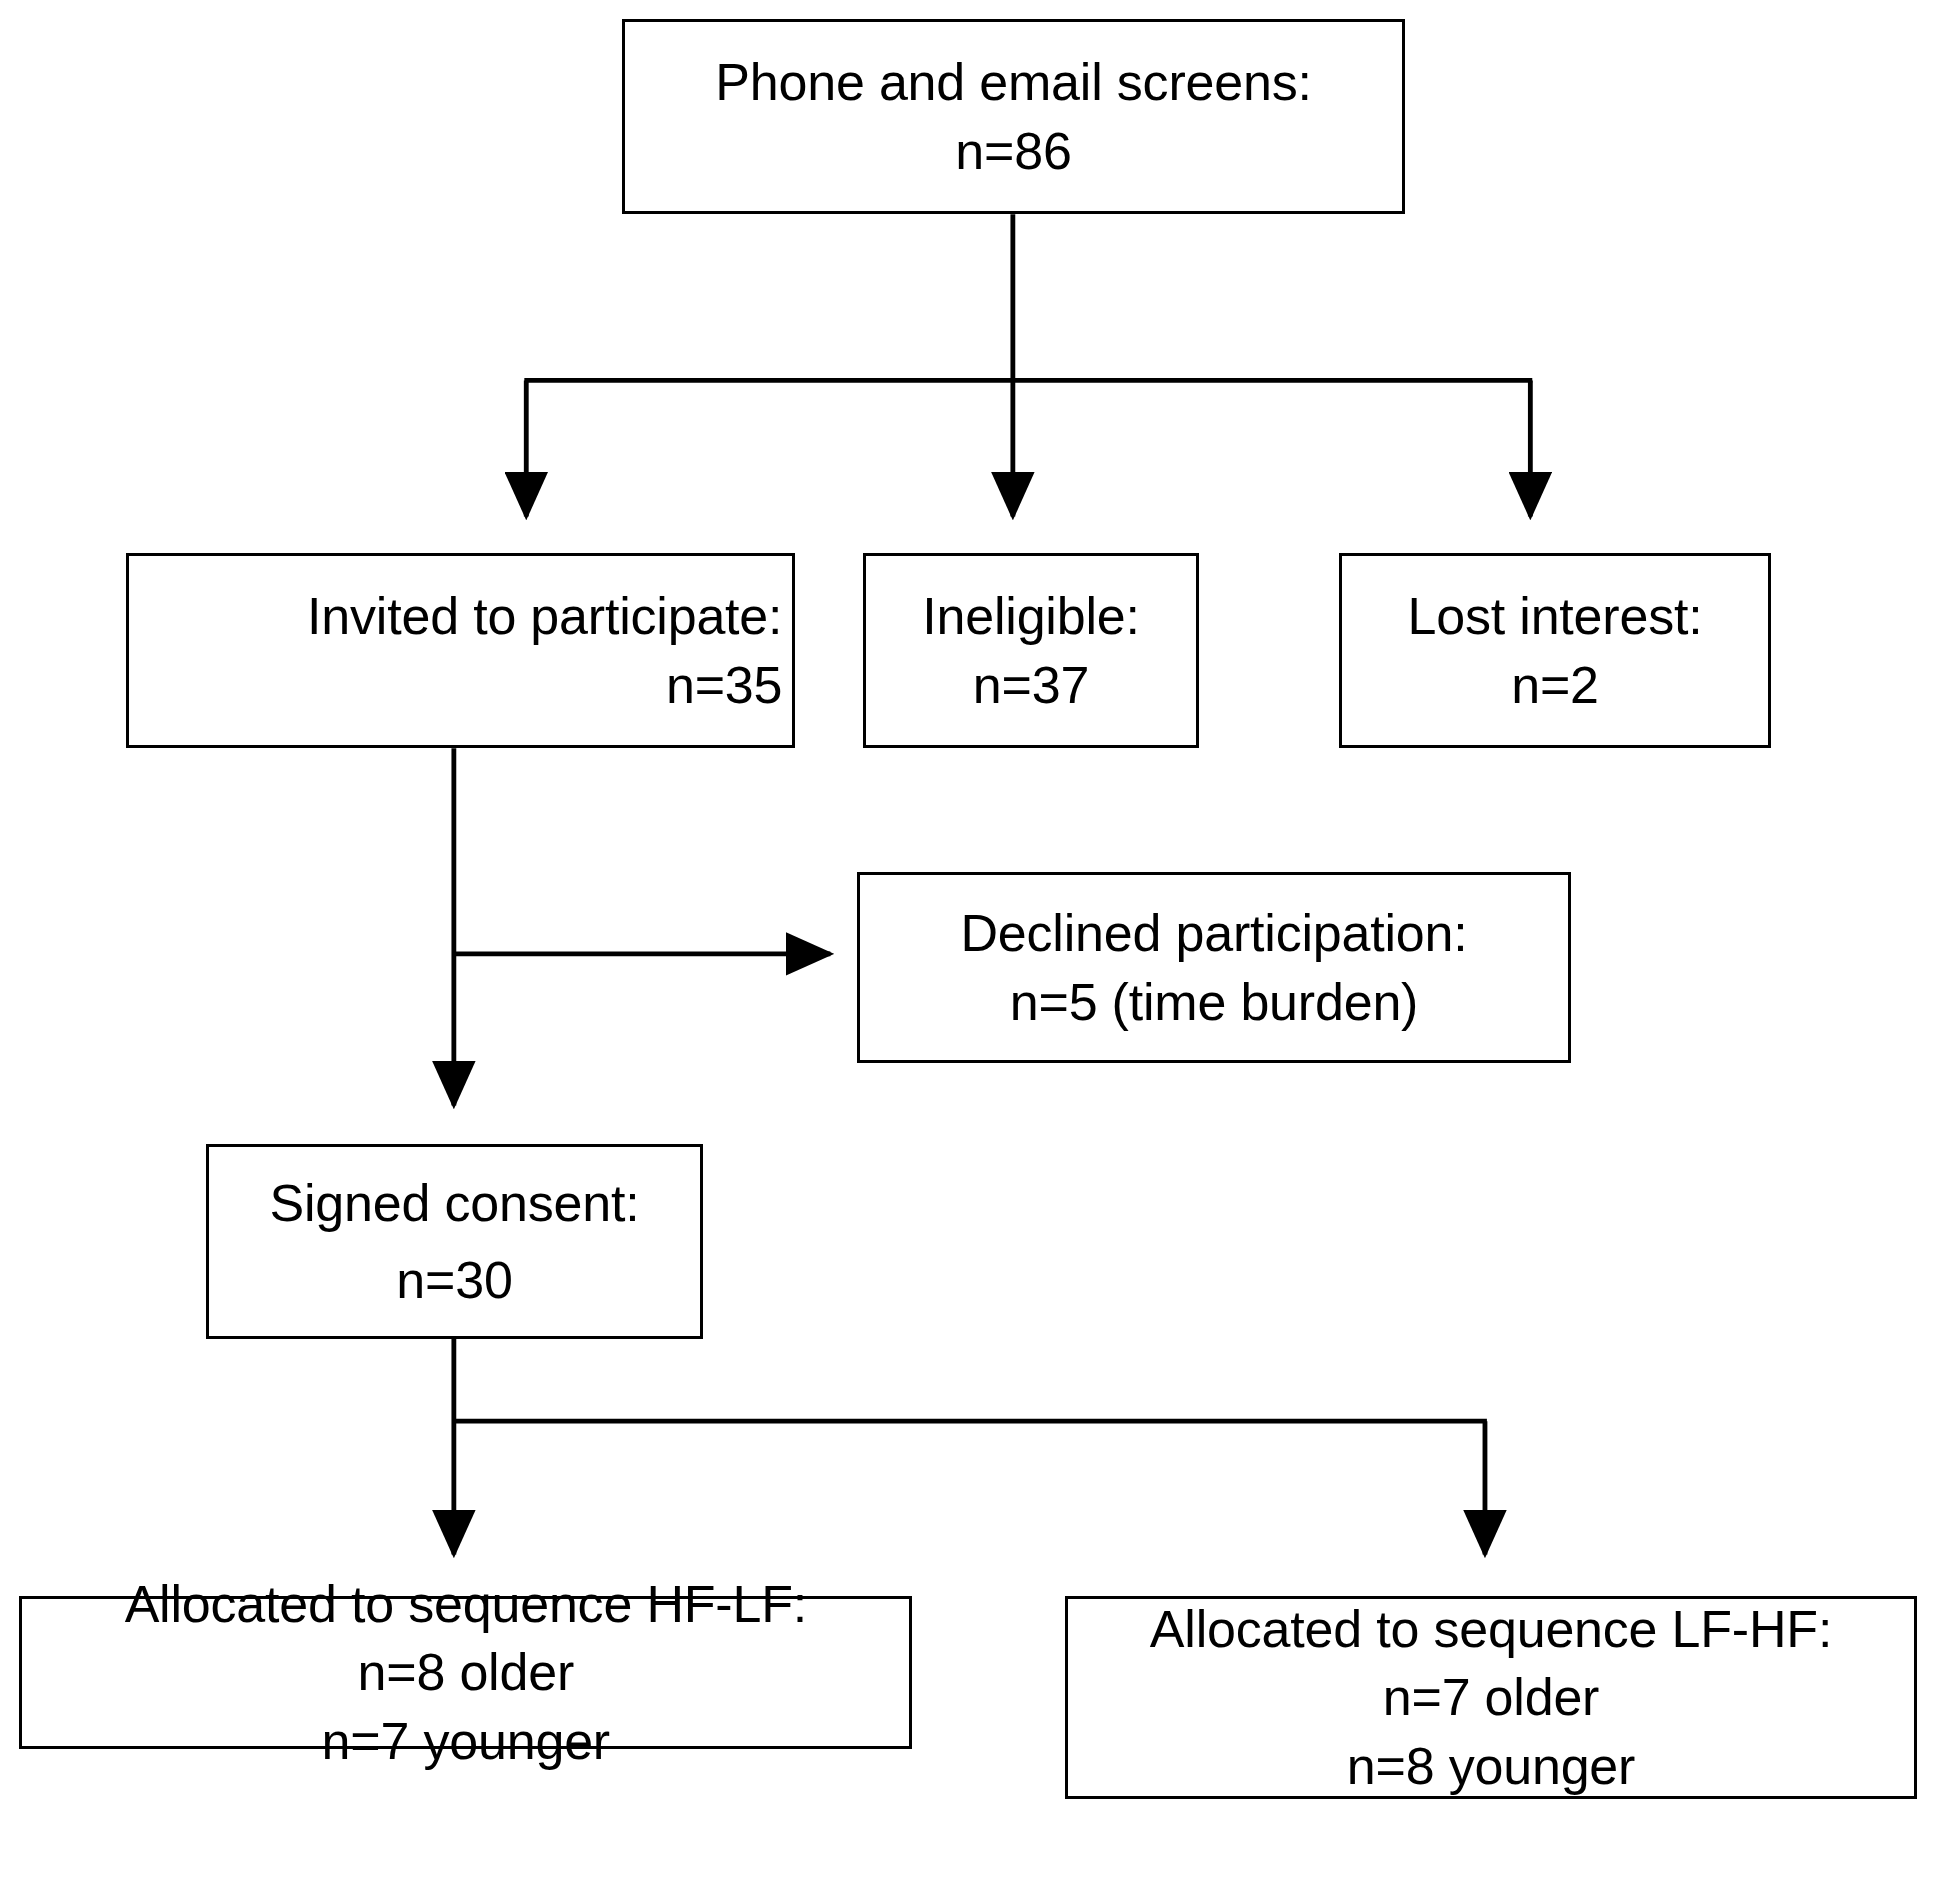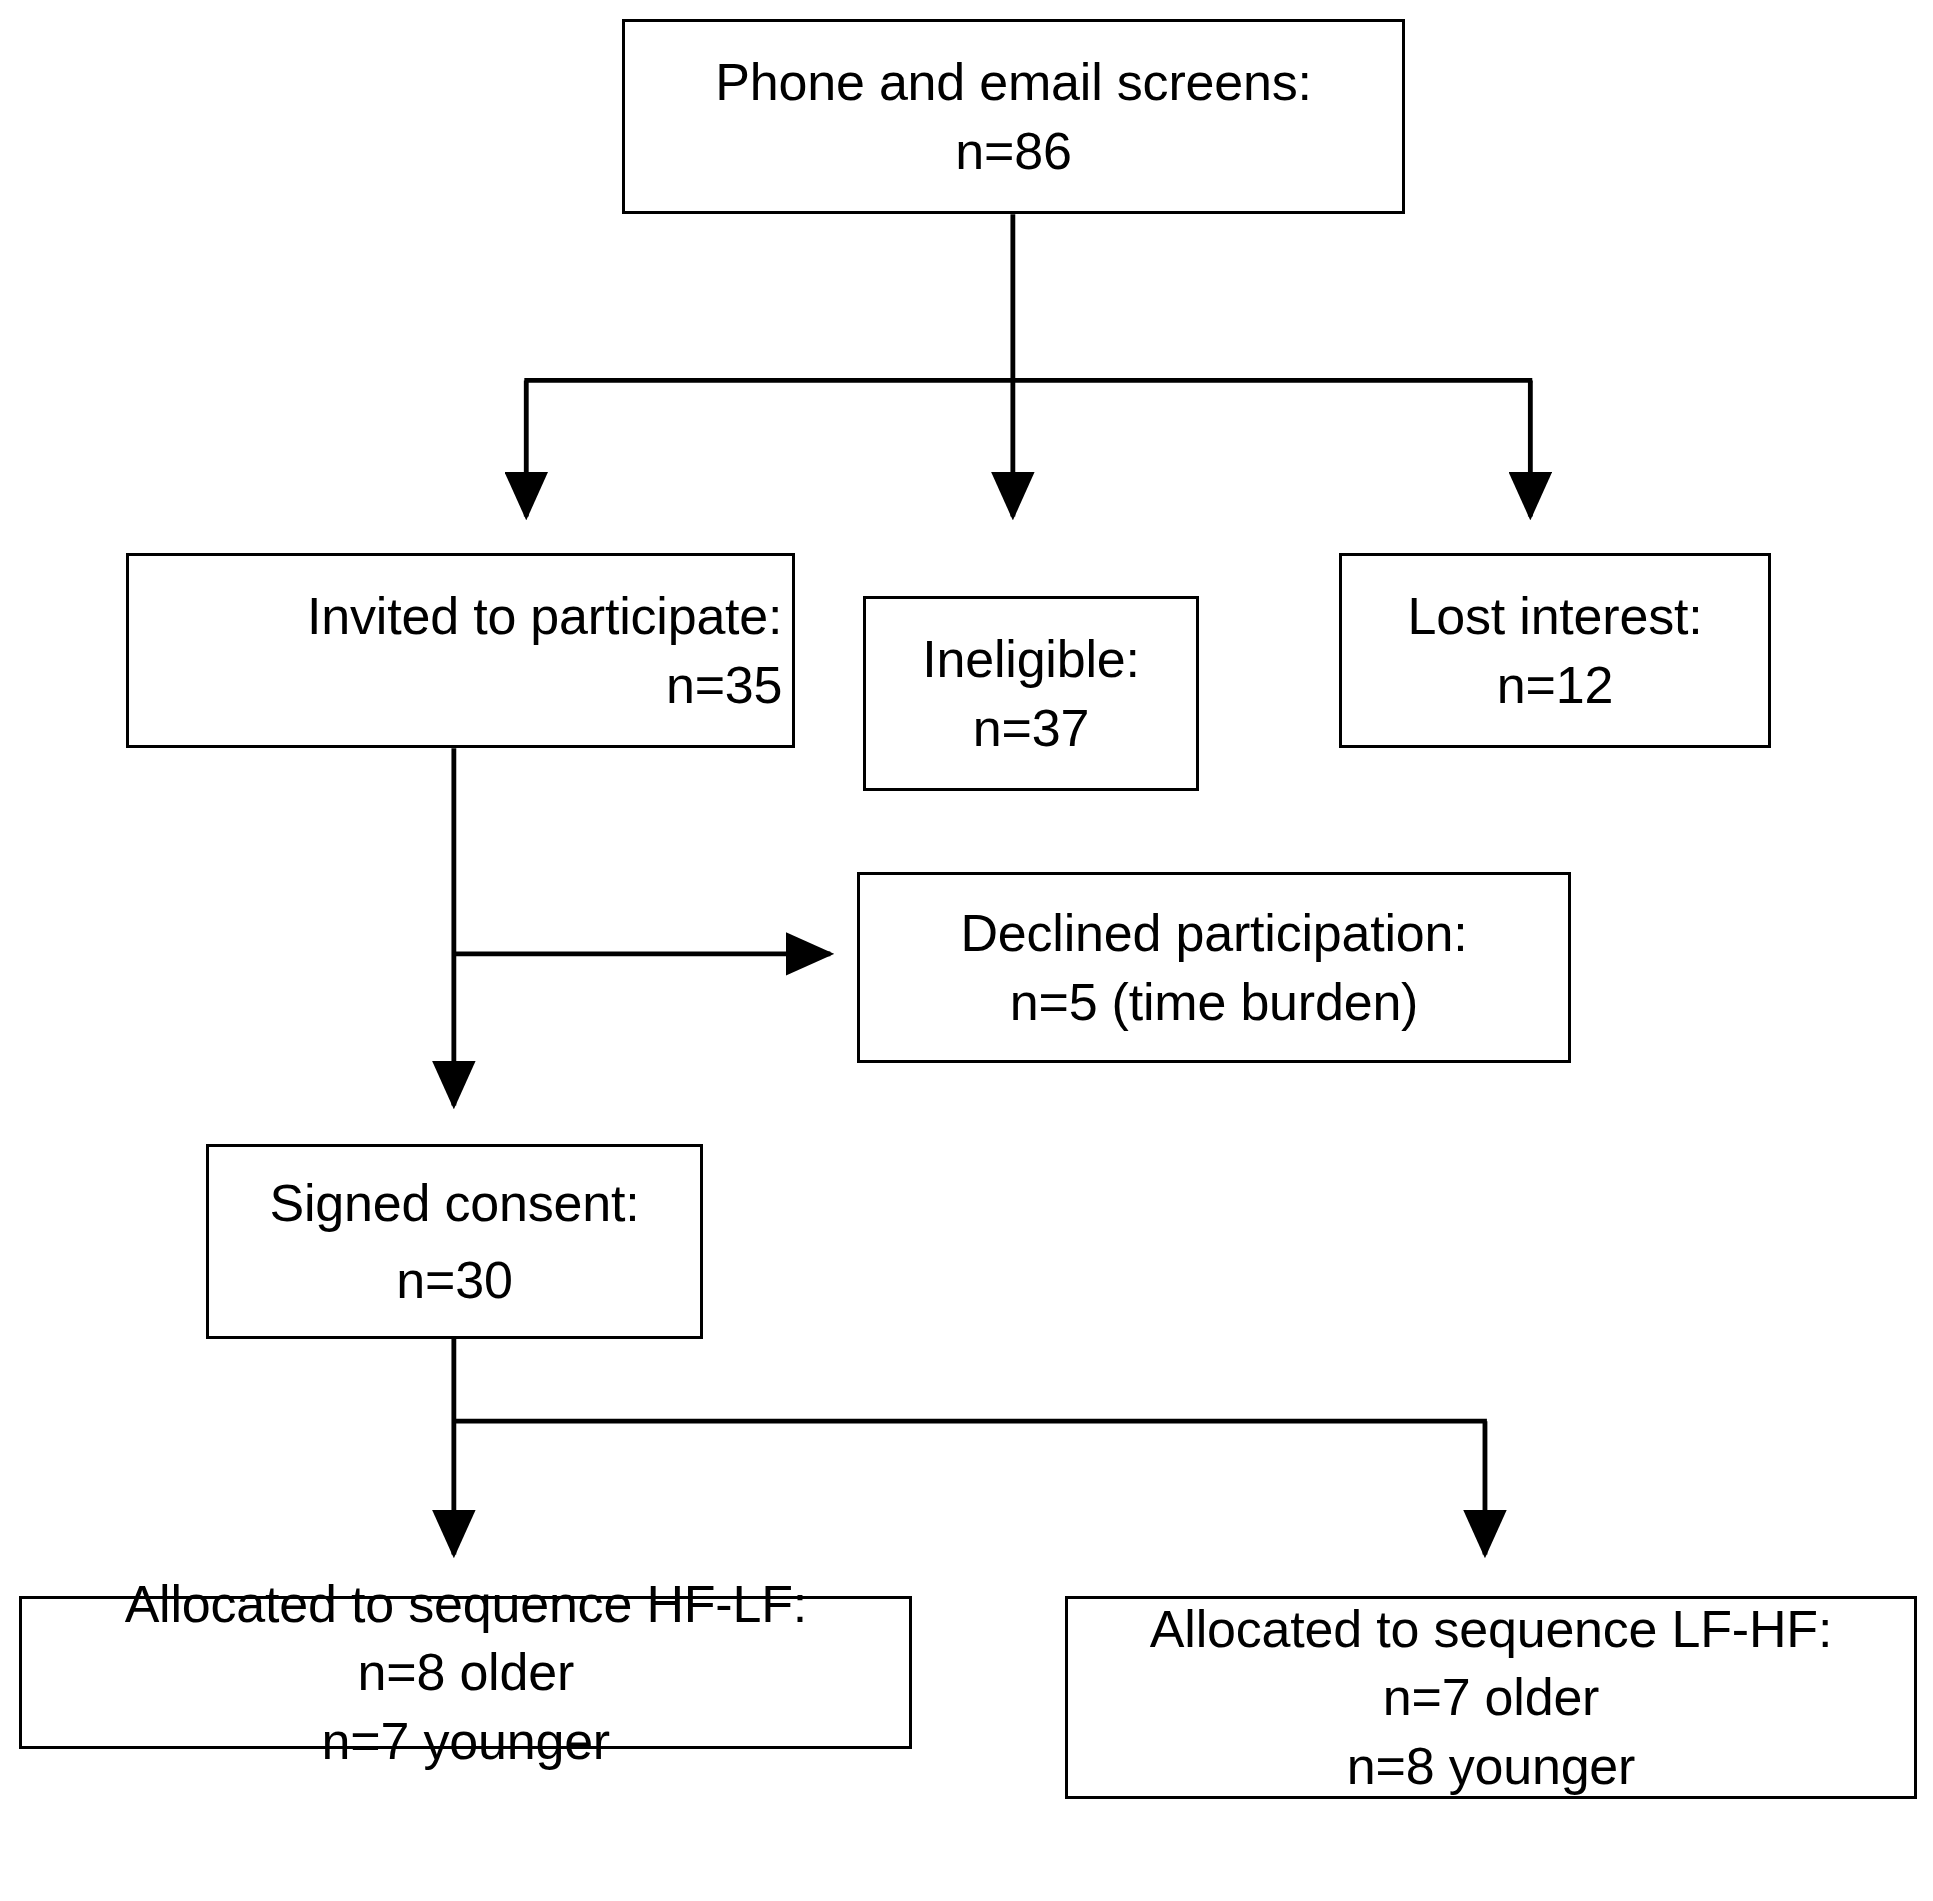--- a/index.html
+++ b/index.html
@@ -42,21 +42,21 @@
     left: 0;
     top: 0;
     width: 1934px;
     height: 1901px;
     pointer-events: none;
   }
 
   
   #node-screens        { left: 622px;  top: 19.3px;   width: 783px; height: 195px; }
   #node-invited        { left: 126px;  top: 553px;  width: 669px; height: 195px; align-items: flex-end; }
-  #node-ineligible     { left: 863px;  top: 553px;  width: 336px; height: 195px; margin-top: 43px; }
+  #node-ineligible     { left: 863px;  top: 553px;  width: 336px; height: 195px; }
   #node-lost           { left: 1339px; top: 553px;  width: 432px; height: 195px; }
   #node-declined       { left: 857px;  top: 872px;  width: 714px; height: 191px; }
   #node-consent        { left: 206px;  top: 1144px; width: 497px; height: 195px; gap: 8px; }
   #node-hflf           { left: 19.3px;   top: 1596px; width: 893px; height: 153px; }
   #node-lfhf           { left: 1065px; top: 1596px; width: 852px; height: 203px; justify-content: center; }
 </style>
 </head>
 <body>
 
 <div id="canvas">
@@ -115,21 +115,21 @@
     <span class="ln">n=35</span>
   </div>
 
   <div class="node" id="node-ineligible">
     <span class="ln">Ineligible:</span>
     <span class="ln">n=37</span>
   </div>
 
   <div class="node" id="node-lost">
     <span class="ln">Lost interest:</span>
-    <span class="ln">n=12</span>
+    <span class="ln">n=2</span>
   </div>
 
   <div class="node" id="node-declined">
     <span class="ln">Declined participation:</span>
     <span class="ln">n=5 (time burden)</span>
   </div>
 
   <div class="node" id="node-consent">
     <span class="ln">Signed consent:</span>
     <span class="ln">n=30</span>

